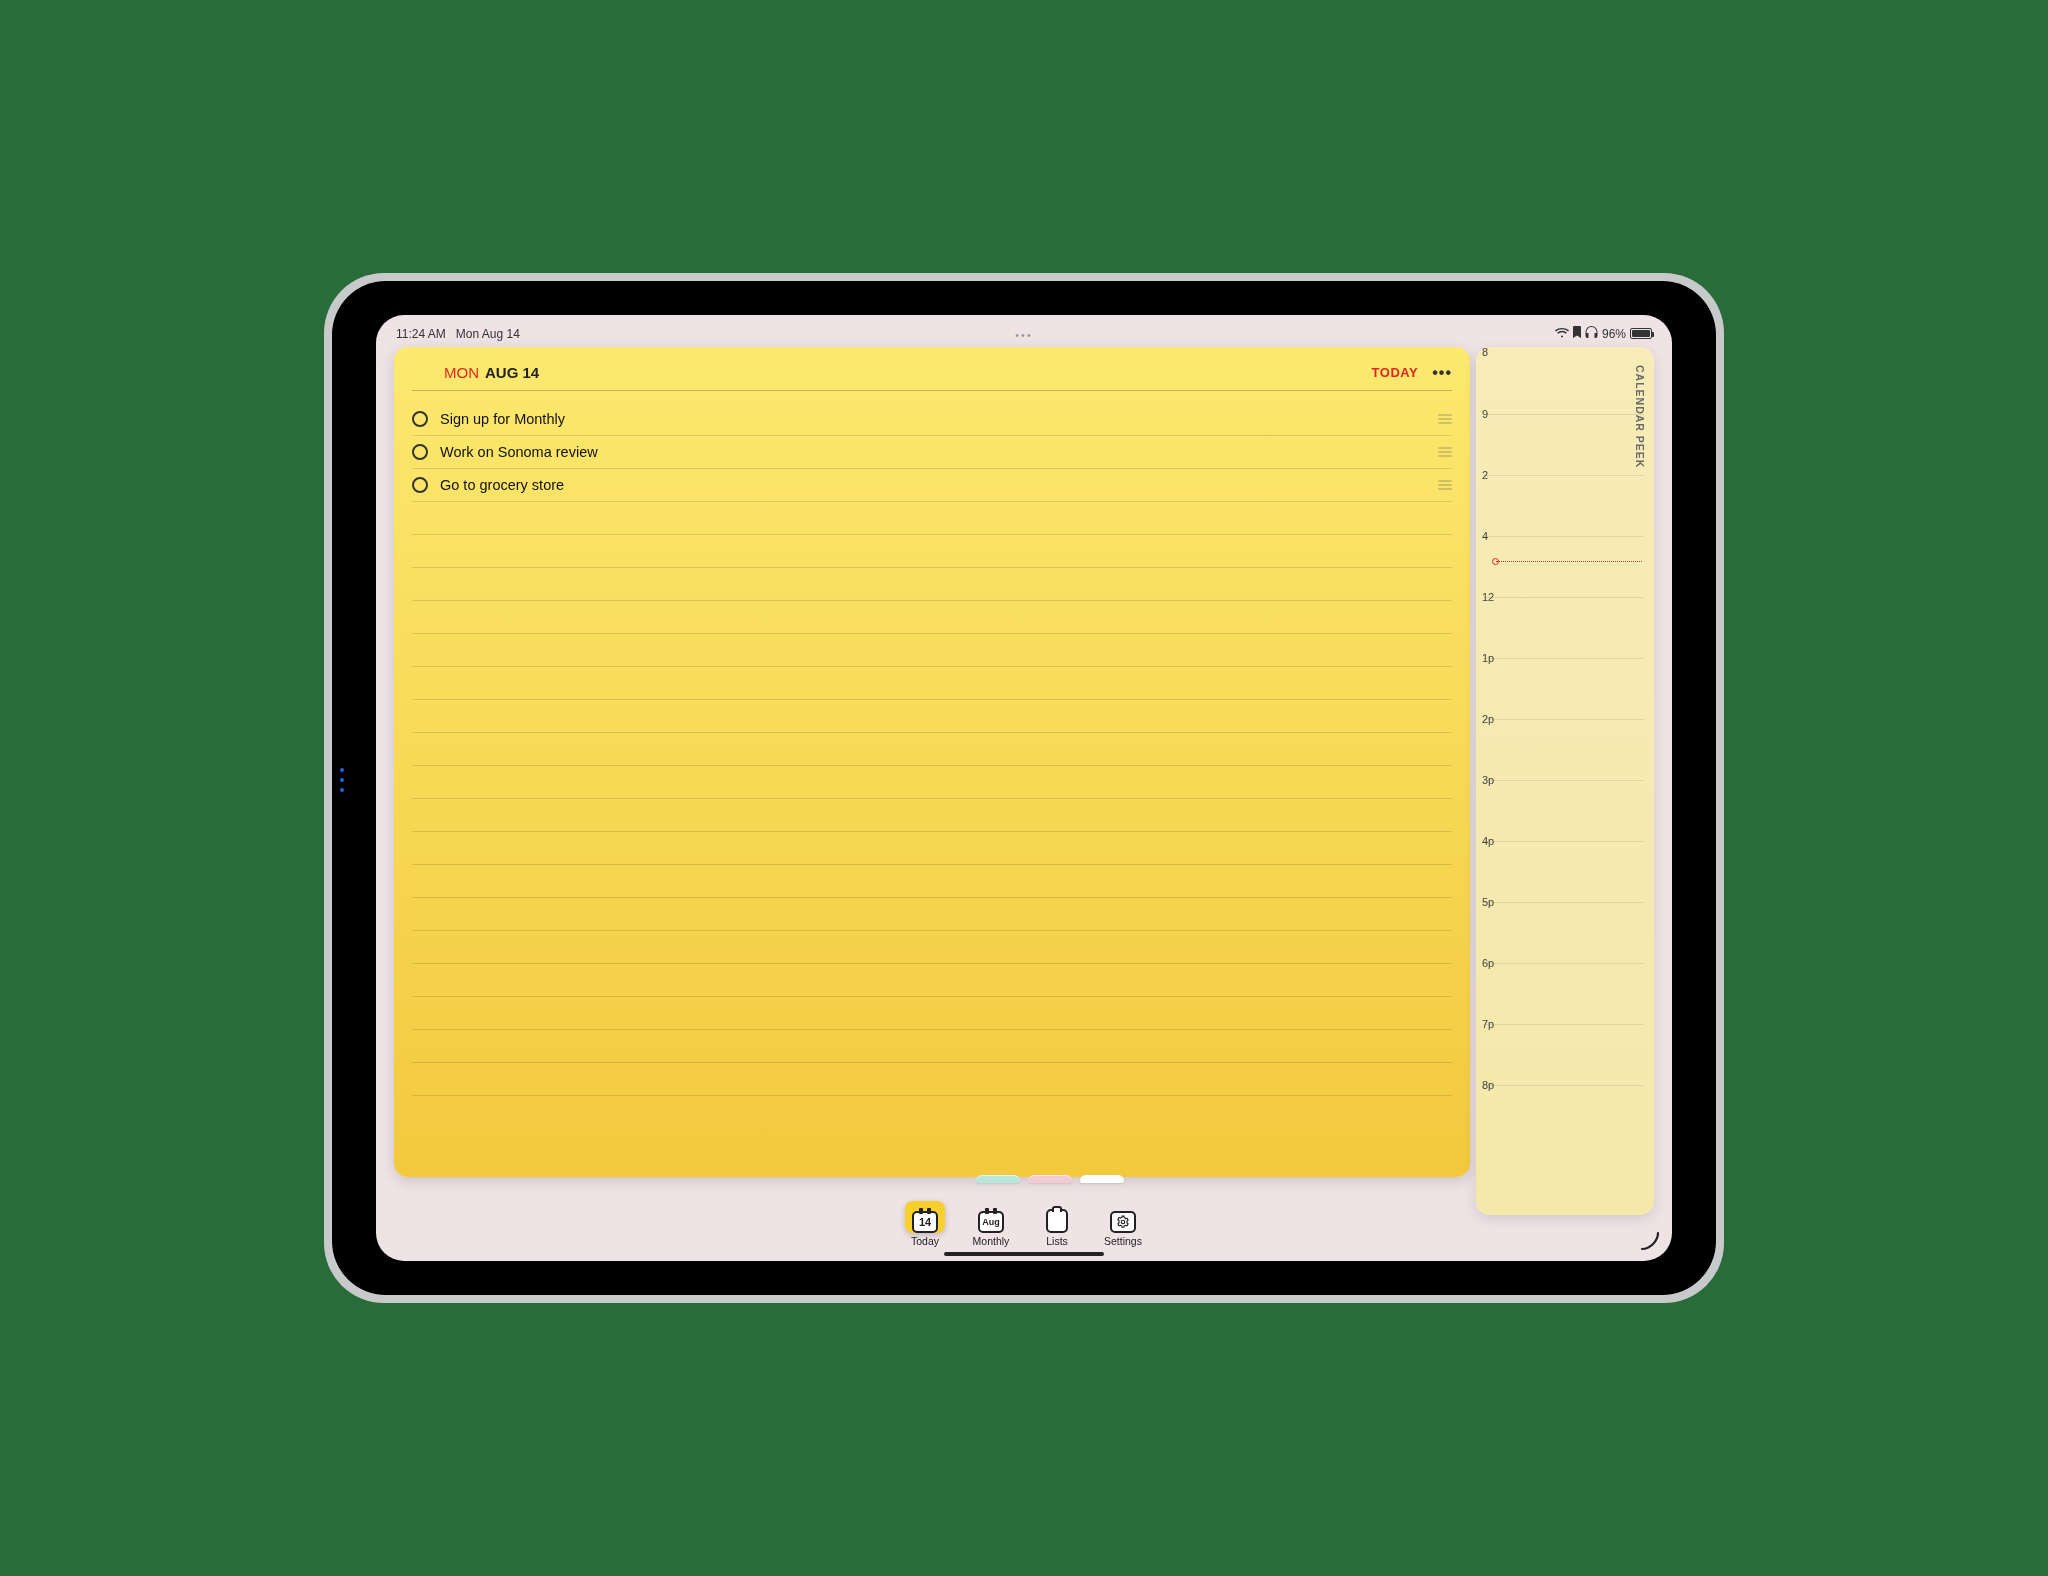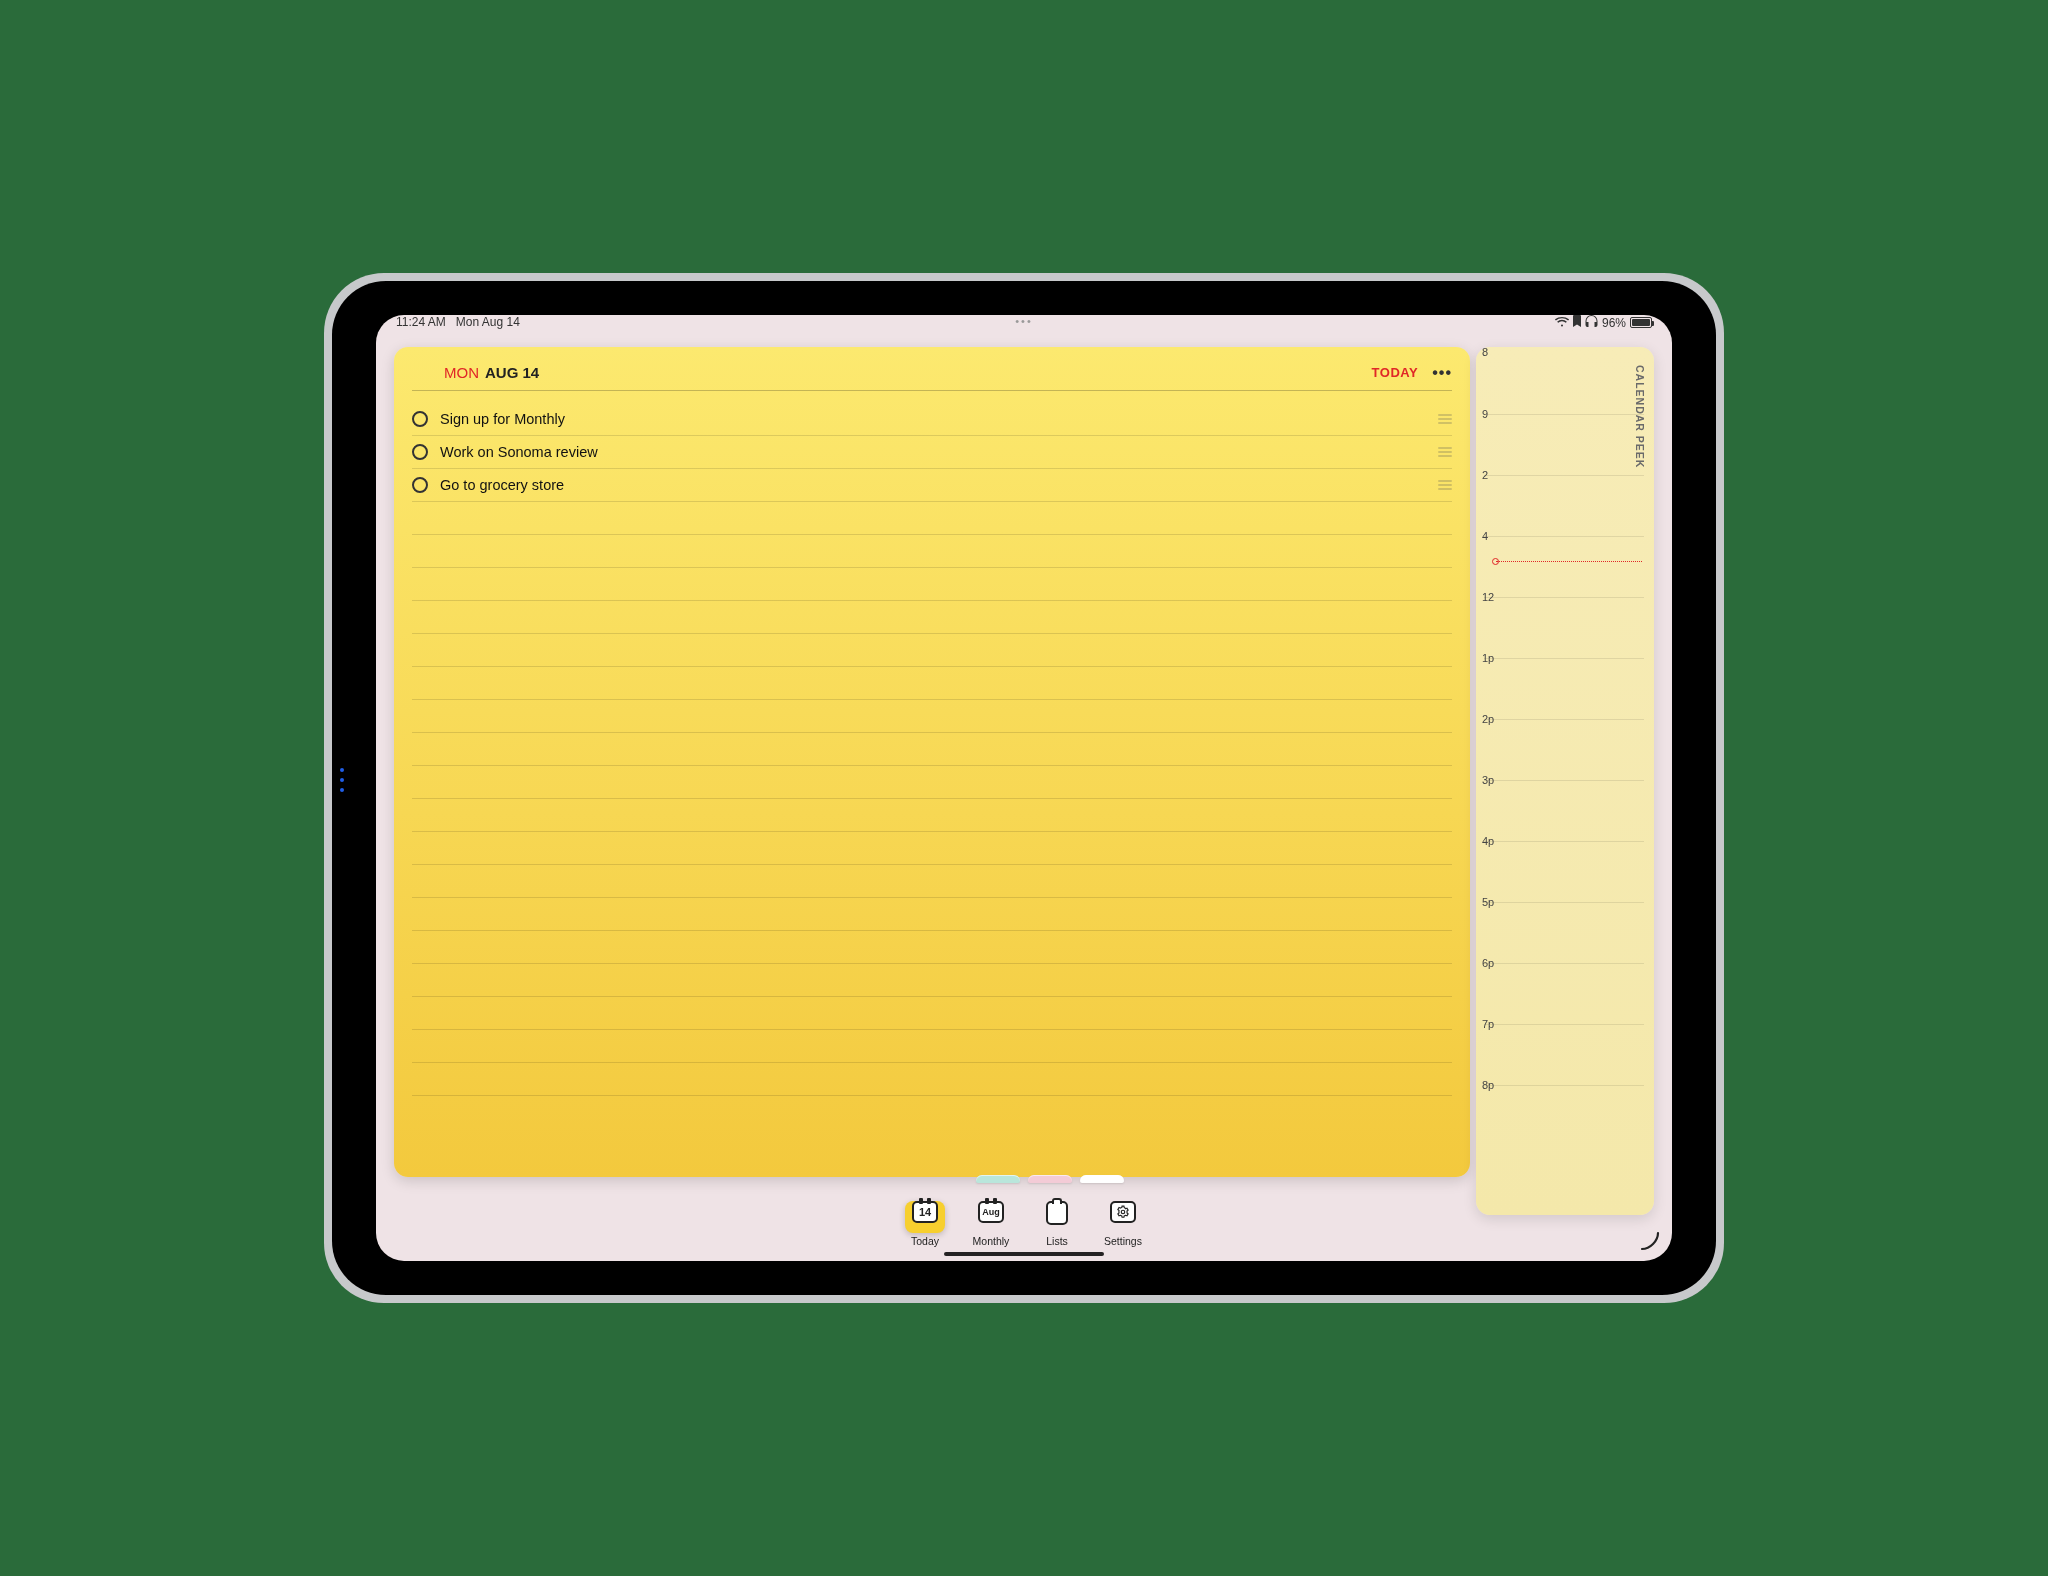--- a/index.html
+++ b/index.html
@@ -11,21 +11,21 @@
   .device-inner {
     width: 100%; height: 100%; background: #000; border-radius: 54px; padding: 34px 44px;
   }
   .screen {
     width: 100%; height: 100%; background: #efe3e6; border-radius: 28px; position: relative; overflow: hidden;
   }
 
   
   .statusbar {
     position: absolute; top: 0; left: 0; right: 0; height: 26px;
-    display: flex; justify-content: space-between; align-items: flex-start;
+    display: flex; justify-content: space-between; align-items: flex-end;
     padding: 0 20px; font-size: 12px; color: #333; font-weight: 500;
   }
   .statusbar .left { display:flex; gap:10px; }
   .statusbar .center { position:absolute; left:50%; transform:translateX(-50%); color:#999; letter-spacing:2px; font-size:11px; }
   .statusbar .right { display:flex; align-items:center; gap:4px; }
   .battery { width:22px; height:11px; border:1px solid #333; border-radius:2px; position:relative; }
   .battery::after { content:""; position:absolute; right:-3px; top:3px; width:2px; height:5px; background:#333; border-radius:0 1px 1px 0; }
   .battery .fill { position:absolute; left:1px; top:1px; bottom:1px; width:88%; background:#333; border-radius:1px; }
 
   
@@ -80,21 +80,21 @@
     border-top: 1.5px dotted #e02727;
   }
   .now-dot { position:absolute; left:8px; top:-3.5px; width:7px; height:7px; border:1.5px solid #e02727; background:#f7ecb7; border-radius:50%; }
 
   
   .tabbar {
     position:absolute; left:50%; transform:translateX(-50%); bottom: 14px;
     display:flex; gap:26px; align-items:flex-end;
   }
   .tab { display:flex; flex-direction:column; align-items:center; gap:2px; font-size:10.5px; color:#222; cursor:pointer; }
-  .tab .chip { width:40px; height:32px; border-radius:8px; display:flex; align-items:flex-start; justify-content:center; position:relative; background:transparent; }
+  .tab .chip { width:40px; height:32px; border-radius:8px; display:flex; align-items:flex-end; justify-content:center; position:relative; background:transparent; }
   .tab.today .chip { background:#f7cf2e; box-shadow: 0 2px 6px rgba(0,0,0,.2); }
   .calbox { width:26px; height:22px; border:2px solid #222; border-radius:5px; background:#fff; position:relative; display:flex; align-items:center; justify-content:center; font-size:11px; font-weight:700; }
   .calbox::before, .calbox::after { content:""; position:absolute; top:-5px; width:4px; height:6px; background:#222; border-radius:1px; }
   .calbox::before { left:5px; } .calbox::after { right:5px; }
   .listsbox { width:22px; height:24px; border:2px solid #222; border-radius:5px; position:relative; background:#fff; }
   .listsbox::before { content:""; position:absolute; top:-5px; left:4px; right:4px; height:4px; border:2px solid #222; border-bottom:none; border-radius:3px 3px 0 0; background:#fff; }
   .gearbox { width:26px; height:22px; border:2px solid #222; border-radius:5px; background:#fff; position:relative; display:flex; align-items:center; justify-content:center; }
   .gearbox svg { width:14px; height:14px; }
   .tab-stack { position:absolute; left:50%; transform:translateX(-50%); bottom:78px; display:flex; gap:8px; }
   .stack-chip { width:44px; height:8px; border-radius:6px 6px 2px 2px; box-shadow: inset 0 1px 0 rgba(255,255,255,.6), 0 1px 2px rgba(0,0,0,.1); }

